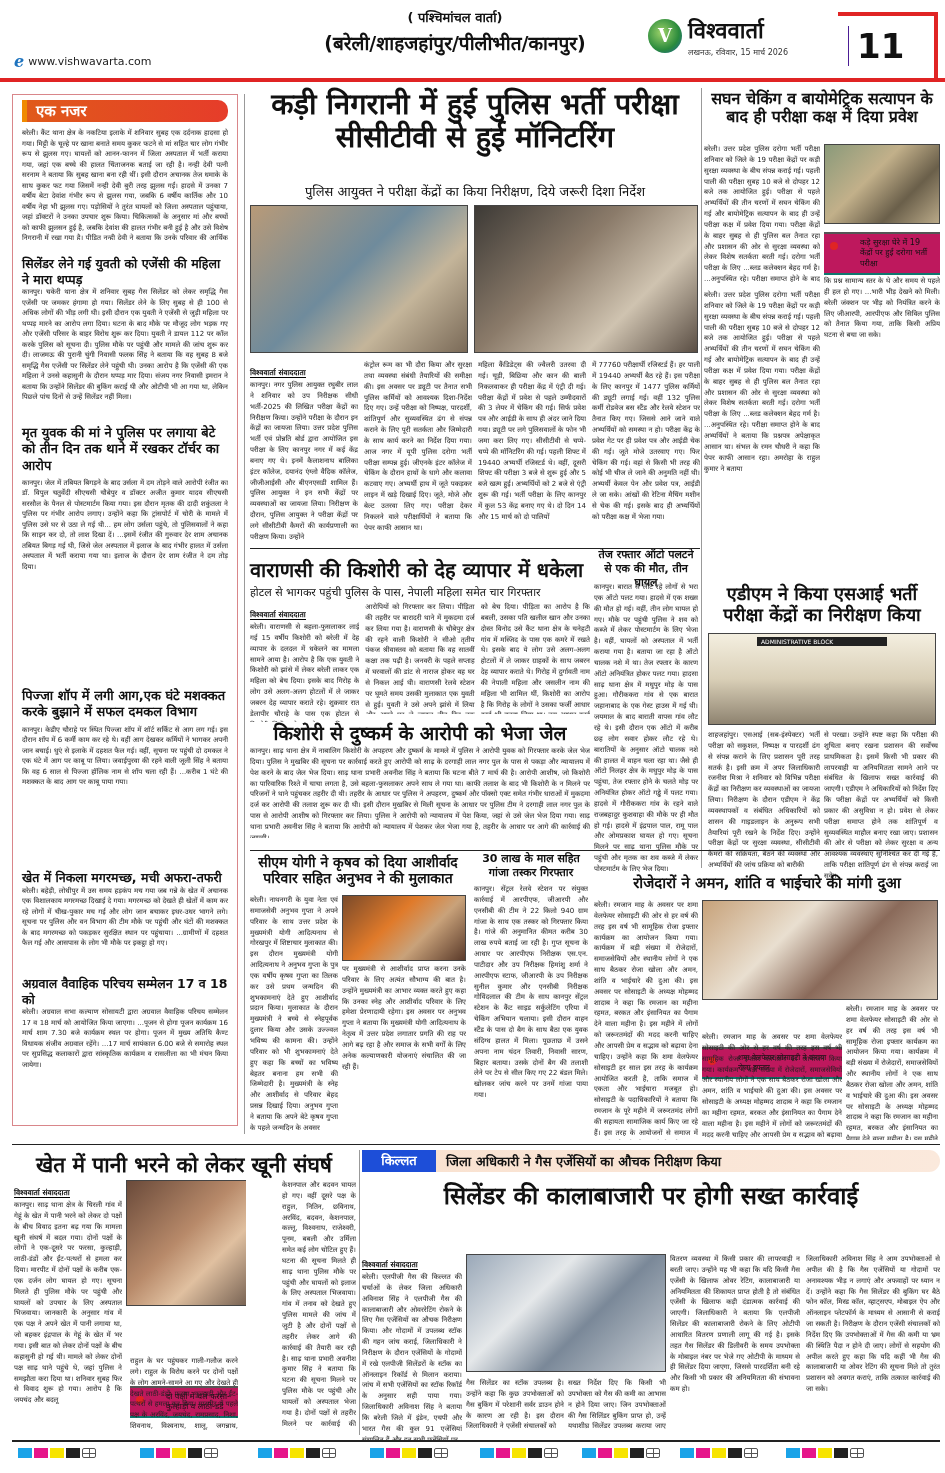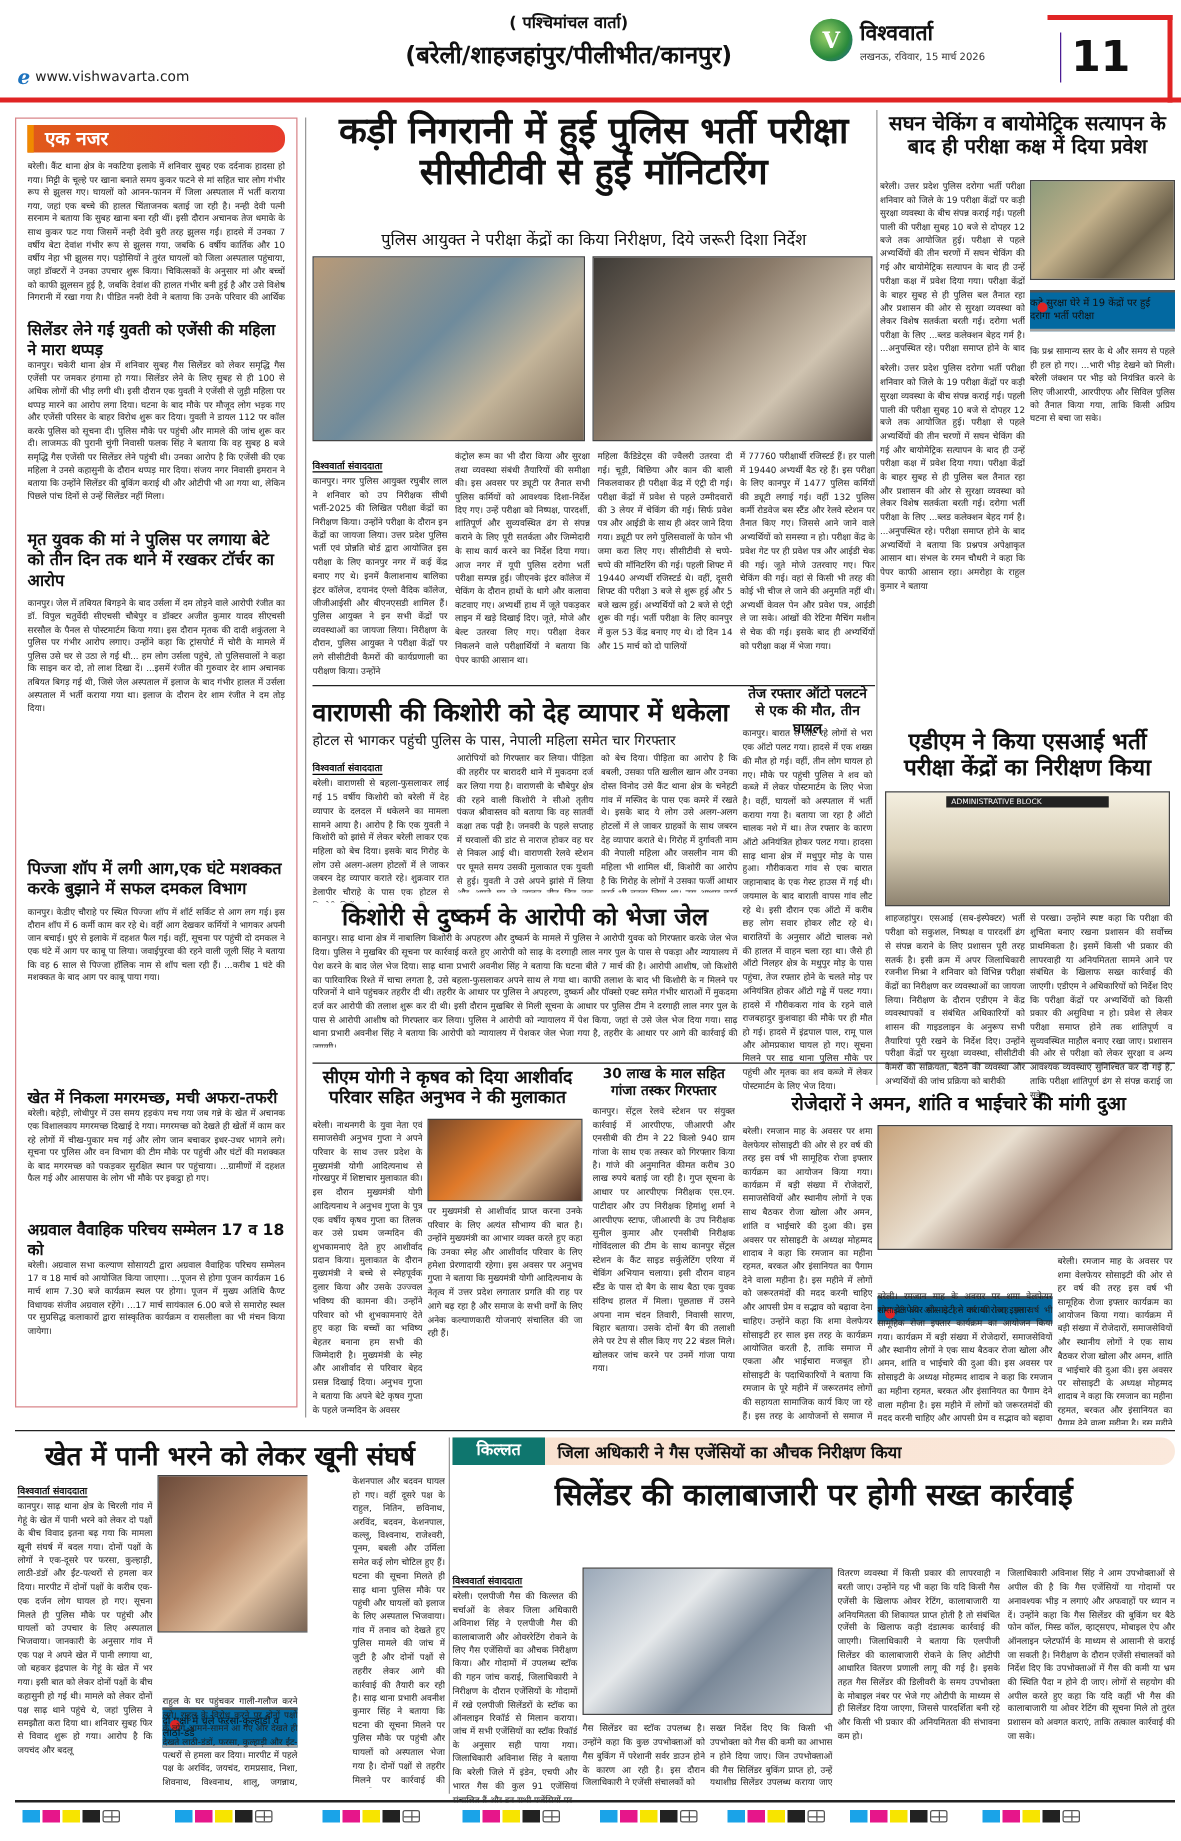--- a/index.html
+++ b/index.html
@@ -5,38 +5,38 @@
 *{box-sizing:border-box;margin:0;padding:0}
 body{width:945px;height:1473px;background:#fff;font-family:"DejaVu Sans",sans-serif;color:#111;position:relative;overflow:hidden}
 .abs{position:absolute}
 .hdr-site{left:14px;top:52px;font-size:11px;color:#222;display:flex;align-items:center;gap:4px}
 .hdr-site .e{color:#1e73be;font-size:16px;font-style:italic;font-weight:bold;font-family:"DejaVu Serif",serif}
 .hdr-center{left:285px;top:8px;width:340px;text-align:center}
 .hdr-center .l1{font-size:13px;font-weight:bold}
 .hdr-center .l2{font-size:19px;font-weight:bold;margin-top:4px}
 .logo{left:648px;top:14px;display:flex;align-items:center;gap:6px}
 .logo-circ{width:34px;height:34px;border-radius:50%;background:radial-gradient(circle at 40% 40%,#9ed36a,#2a8a3c 60%,#1d5fa8);color:#fff;font-weight:bold;font-size:18px;display:flex;align-items:center;justify-content:center;font-family:"DejaVu Serif",serif}
-.logo-name{font-size:17px;font-weight:bold}
+.logo-name{font-size:22px;font-weight:bold}
 .logo-date{font-size:8px;color:#333;margin-top:2px}
 .pg-num{left:838px;top:12px;width:100px;height:70px;border-top:4px solid #e02424;border-right:4px solid #e02424;}
 .pg-num span{position:absolute;left:10px;top:10px;font-size:34px;font-weight:bold;border-left:1px solid #4c1d95;padding-left:8px}
 .redline{left:0;top:78px;width:945px;height:4px;background:#e02424}
 .box-left{left:12px;top:94px;width:226px;height:1032px;border:1px solid #d9868a}
 .eknazar{left:22px;top:100px;width:206px;height:22px;background:linear-gradient(90deg,#e05a1a,#e63c2a);border-radius:0 10px 10px 0;color:#fff;font-size:15px;font-weight:bold;padding-left:14px;line-height:22px}
 .eknazar:before{content:"";position:absolute;left:0;top:0;width:5px;height:22px;background:#f08a00}
 .lh{font-size:12.5px;font-weight:bold;line-height:1.25}
 .lp{font-size:7px;line-height:1.5;color:#222;text-align:justify}
 .big-head{font-weight:bold;text-align:center;line-height:1.15}
 .photo{background:linear-gradient(135deg,#b89a78,#6f8b9c 45%,#c4b59a 70%,#7a6a58);border:1px solid #444}
 .col-txt{font-size:7px;line-height:1.55;color:#222;text-align:justify}
 .byline{font-size:7.5px;font-weight:bold;border-bottom:1px solid #000;display:inline-block;margin-bottom:2px}
-.callout{background:#0369a1;border-top:2px solid #555;border-bottom:2px solid #a3a3a3;font-size:9px;padding:4px 6px 4px 0;position:relative;line-height:1.3}
+.callout{background:#be185d;border-top:2px solid #555;border-bottom:2px solid #0f766e;font-size:9px;padding:4px 6px 4px 36px;position:relative;line-height:1.3}
 .callout:before{content:"";position:absolute;left:6px;top:8px;width:8px;height:8px;border-radius:50%;background:#e02424}
 .kil-bar{left:362px;top:1150px;width:578px;height:22px;background:linear-gradient(90deg,#f9e1cf,#fbe9dc);border-radius:0 11px 11px 0}
-.kil-tag{left:362px;top:1150px;width:74px;height:22px;background:#0f766e;color:#fff;font-size:13px;font-weight:bold;text-align:center;line-height:22px}
+.kil-tag{left:362px;top:1150px;width:74px;height:22px;background:#1d4ed8;color:#fff;font-size:13px;font-weight:bold;text-align:center;line-height:22px}
 .kil-text{left:446px;top:1152px;font-size:13px;font-weight:bold}
 .regbar{display:flex;gap:2px;align-items:center}
 .regbar i{display:inline-block;width:14px;height:10px}
 .regbar .c{background:#1aa3e8}.regbar .m{background:#e6168a}.regbar .y{background:#f7e400}.regbar .k{background:#222}
 .regbar .g{border:1px solid #555;background:linear-gradient(#555,#555) center/100% 1px no-repeat,linear-gradient(#555,#555) center/1px 100% no-repeat;border-radius:2px}
 .hr{background:#222;height:1px}
 .vr{background:#999;width:1px}
 </style>
 </head>
 <body>

